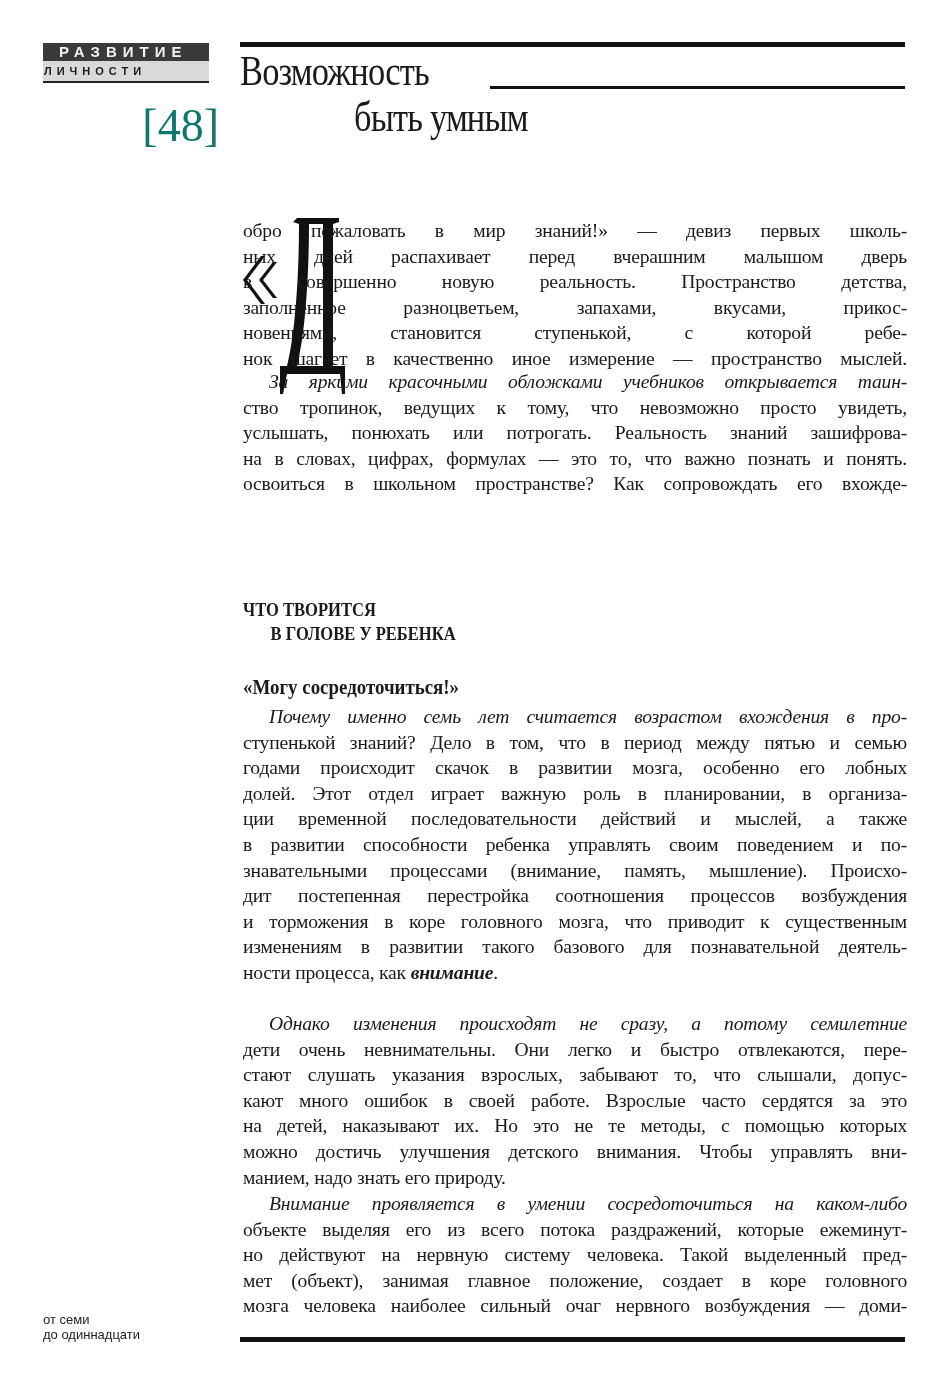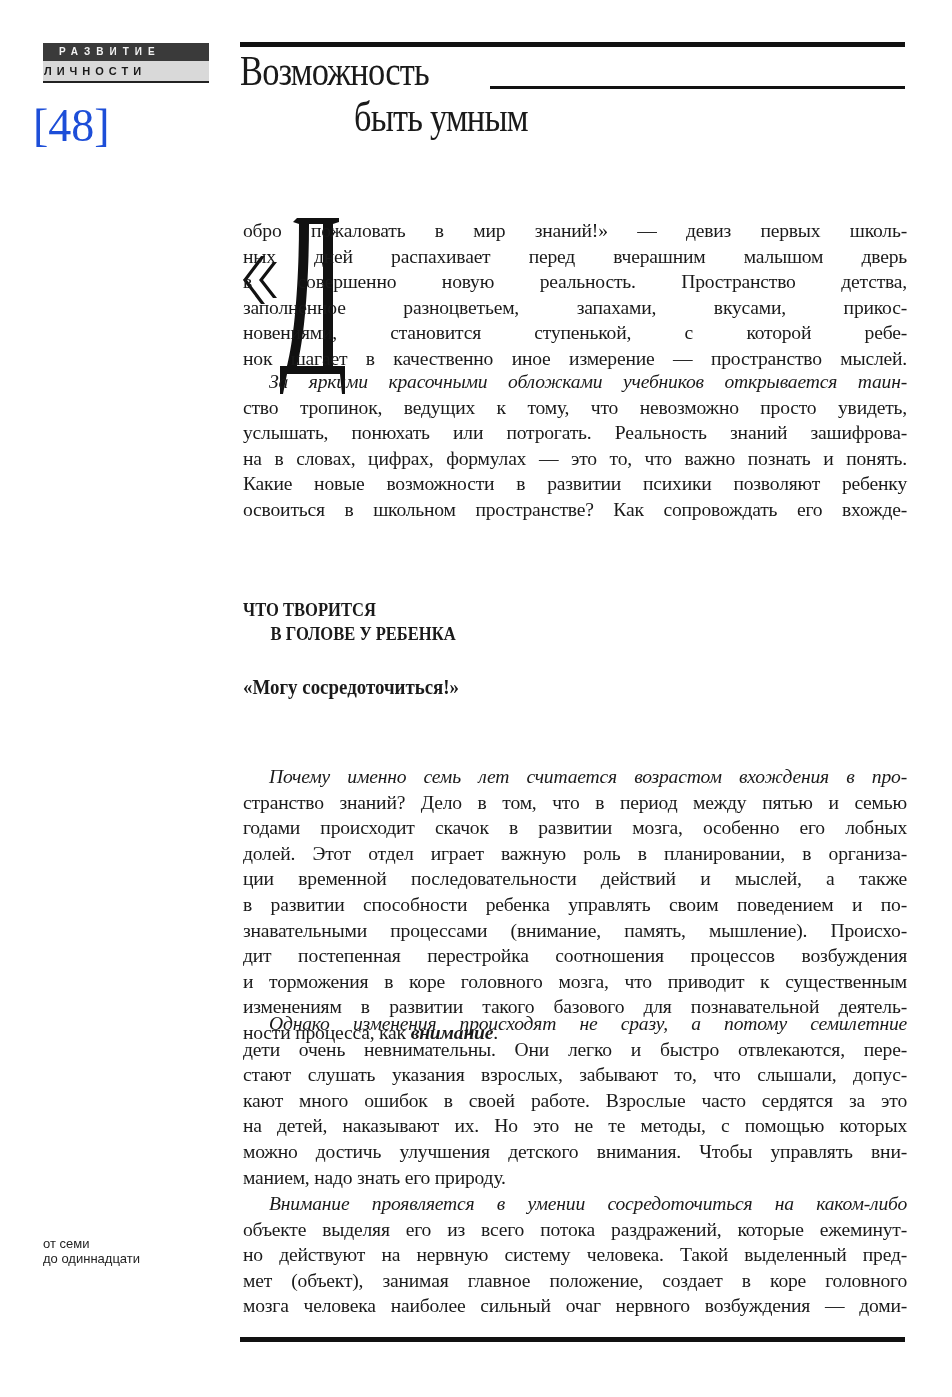--- a/index.html
+++ b/index.html
@@ -4,32 +4,32 @@
 <style>
   html, body { margin: 0; padding: 0; }
   body {
     width: 952px; height: 1397px; background: #ffffff; position: relative;
     font-family: "Liberation Serif", "DejaVu Serif", serif; color: #1a1a1a;
     overflow: hidden;
   }
   .section-tag { position: absolute; left: 43px; top: 43px; width: 166px; }
   .tag-top {
     background: #3a3a3a; color: #f2f2f2; height: 18px;
-    font-family: "Liberation Sans", sans-serif; font-weight: bold; font-size: 10px;
+    font-family: "Liberation Sans", sans-serif; font-weight: bold; font-size: 15px;
     letter-spacing: 6px; line-height: 18px; padding-left: 16px;
   }
   .tag-bottom {
     background: #d9d9d9; color: #1a1a1a; height: 20px;
     font-family: "Liberation Sans", sans-serif; font-weight: bold; font-size: 11px;
     letter-spacing: 5px; line-height: 20px; padding-left: 1px;
     border-bottom: 2px solid #222;
   }
   .page-number {
-    position: absolute; left: 33px; top: 98px; width: 166px; text-align: left;
-    font-size: 46px; line-height: 56px; color: #1d4ed8;
+    position: absolute; left: 53px; top: 98px; width: 166px; text-align: right;
+    font-size: 46px; line-height: 56px; color: #0f766e;
   }
   .top-rule { position: absolute; left: 240px; top: 42px; width: 665px; height: 5px; background: #111; }
   .title-line-1 {
     position: absolute; left: 240px; top: 46px; font-size: 42px; line-height: 50px;
     transform: scaleX(0.82); transform-origin: left top; letter-spacing: -1px;
   }
   .title-underline { position: absolute; left: 490px; top: 86px; width: 415px; height: 3px; background: #111; }
   .title-line-2 {
     position: absolute; left: 354px; top: 92px; font-size: 42px; line-height: 50px;
     transform: scaleX(0.82); transform-origin: left top; letter-spacing: -1px;
@@ -50,26 +50,26 @@
   .p2 { position: absolute; top: 369px; left: 243px; width: 664px; }
   .subhead {
     position: absolute; left: 243px; top: 598px; font-weight: bold; font-size: 18px; line-height: 24px;
     font-family: "Liberation Serif", serif; transform: scaleX(0.92); transform-origin: left top;
   }
   .subhead .second { display: block; padding-left: 30px; }
   .subsubhead {
     position: absolute; left: 243px; top: 674px; font-weight: bold; font-size: 21px; line-height: 26px;
     transform: scaleX(0.9); transform-origin: left top;
   }
-  .p3 { position: absolute; top: 764px; left: 243px; width: 664px; }
+  .p3 { position: absolute; top: 704px; left: 243px; width: 664px; }
   .p4 { position: absolute; top: 1011px; left: 243px; width: 664px; }
   .p5 { position: absolute; top: 1191px; left: 243px; width: 664px; }
   .bottom-rule { position: absolute; left: 240px; top: 1337px; width: 665px; height: 5px; background: #111; }
   .running-footer {
-    position: absolute; left: 43px; top: 1236px; font-family: "Liberation Sans", sans-serif;
+    position: absolute; left: 43px; top: 1312px; font-family: "Liberation Sans", sans-serif;
     font-size: 13px; line-height: 15px; color: #222;
   }
   em.bold-italic { font-style: italic; font-weight: bold; }
 </style>
 </head>
 <body>
 
 <div class="section-tag">
   <div class="tag-top">РАЗВИТИЕ</div>
   <div class="tag-bottom">ЛИЧНОСТИ</div>
@@ -102,35 +102,34 @@
     <span class="line">нок шагает в качественно иное измерение — пространство мыслей.</span>
   </p>
 </div>
 
 <div class="p2">
   <p class="body-text">
     <span class="line indent">За яркими красочными обложками учебников открывается таин-</span>
     <span class="line">ство тропинок, ведущих к тому, что невозможно просто увидеть,</span>
     <span class="line">услышать, понюхать или потрогать. Реальность знаний зашифрова-</span>
     <span class="line">на в словах, цифрах, формулах — это то, что важно познать и понять.</span>
-    <span class="line">Какие новые возможности в развитии психики позволяют ребенку</span>
     <span class="line">освоиться в школьном пространстве? Как сопровождать его вхожде-</span>
   </p>
 </div>
 
 <div class="subhead">
   <span>ЧТО ТВОРИТСЯ</span>
   <span class="second">В ГОЛОВЕ У РЕБЕНКА</span>
 </div>
 <div class="subsubhead">«Могу сосредоточиться!»</div>
 
 <div class="p3">
   <p class="body-text">
     <span class="line indent">Почему именно семь лет считается возрастом вхождения в про-</span>
-    <span class="line">странство знаний? Дело в том, что в период между пятью и семью</span>
+    <span class="line">ступенькой знаний? Дело в том, что в период между пятью и семью</span>
     <span class="line">годами происходит скачок в развитии мозга, особенно его лобных</span>
     <span class="line">долей. Этот отдел играет важную роль в планировании, в организа-</span>
     <span class="line">ции временной последовательности действий и мыслей, а также</span>
     <span class="line">в развитии способности ребенка управлять своим поведением и по-</span>
     <span class="line">знавательными процессами (внимание, память, мышление). Происхо-</span>
     <span class="line">дит постепенная перестройка соотношения процессов возбуждения</span>
     <span class="line">и торможения в коре головного мозга, что приводит к существенным</span>
     <span class="line">изменениям в развитии такого базового для познавательной деятель-</span>
     <span class="line last"><span>ности процесса, как </span><em class="bold-italic">внимание</em><span>.</span></span>
   </p>

